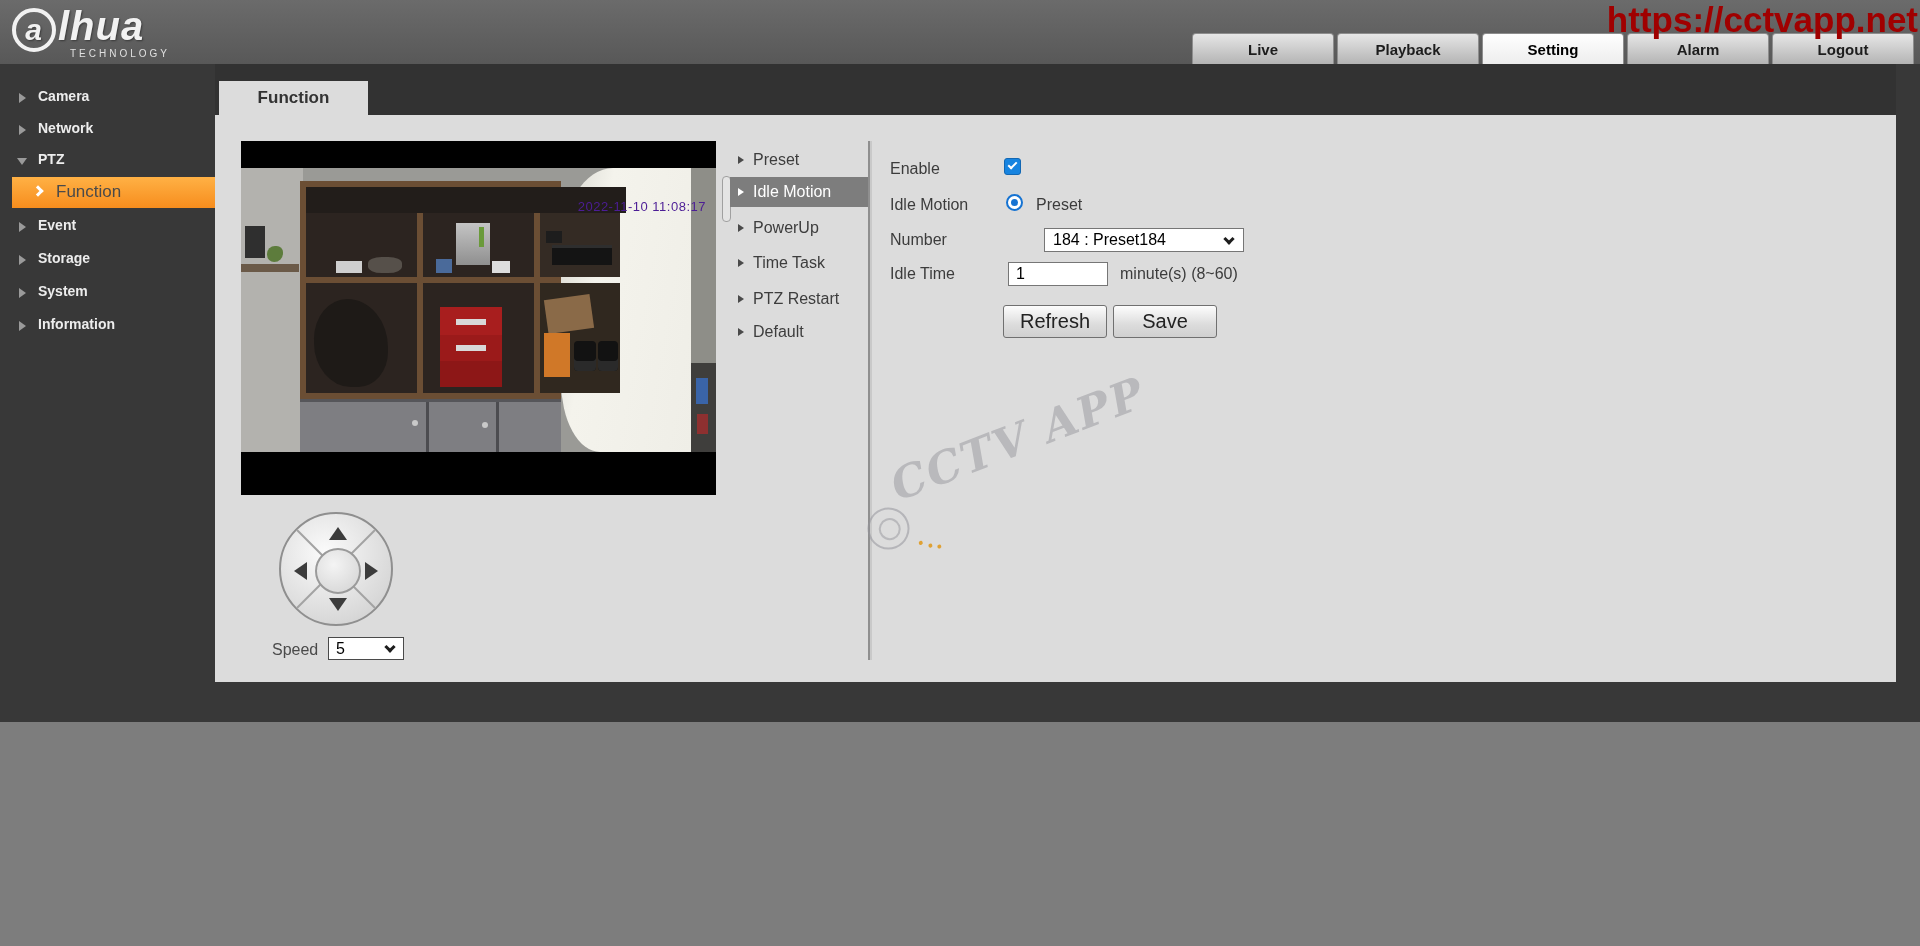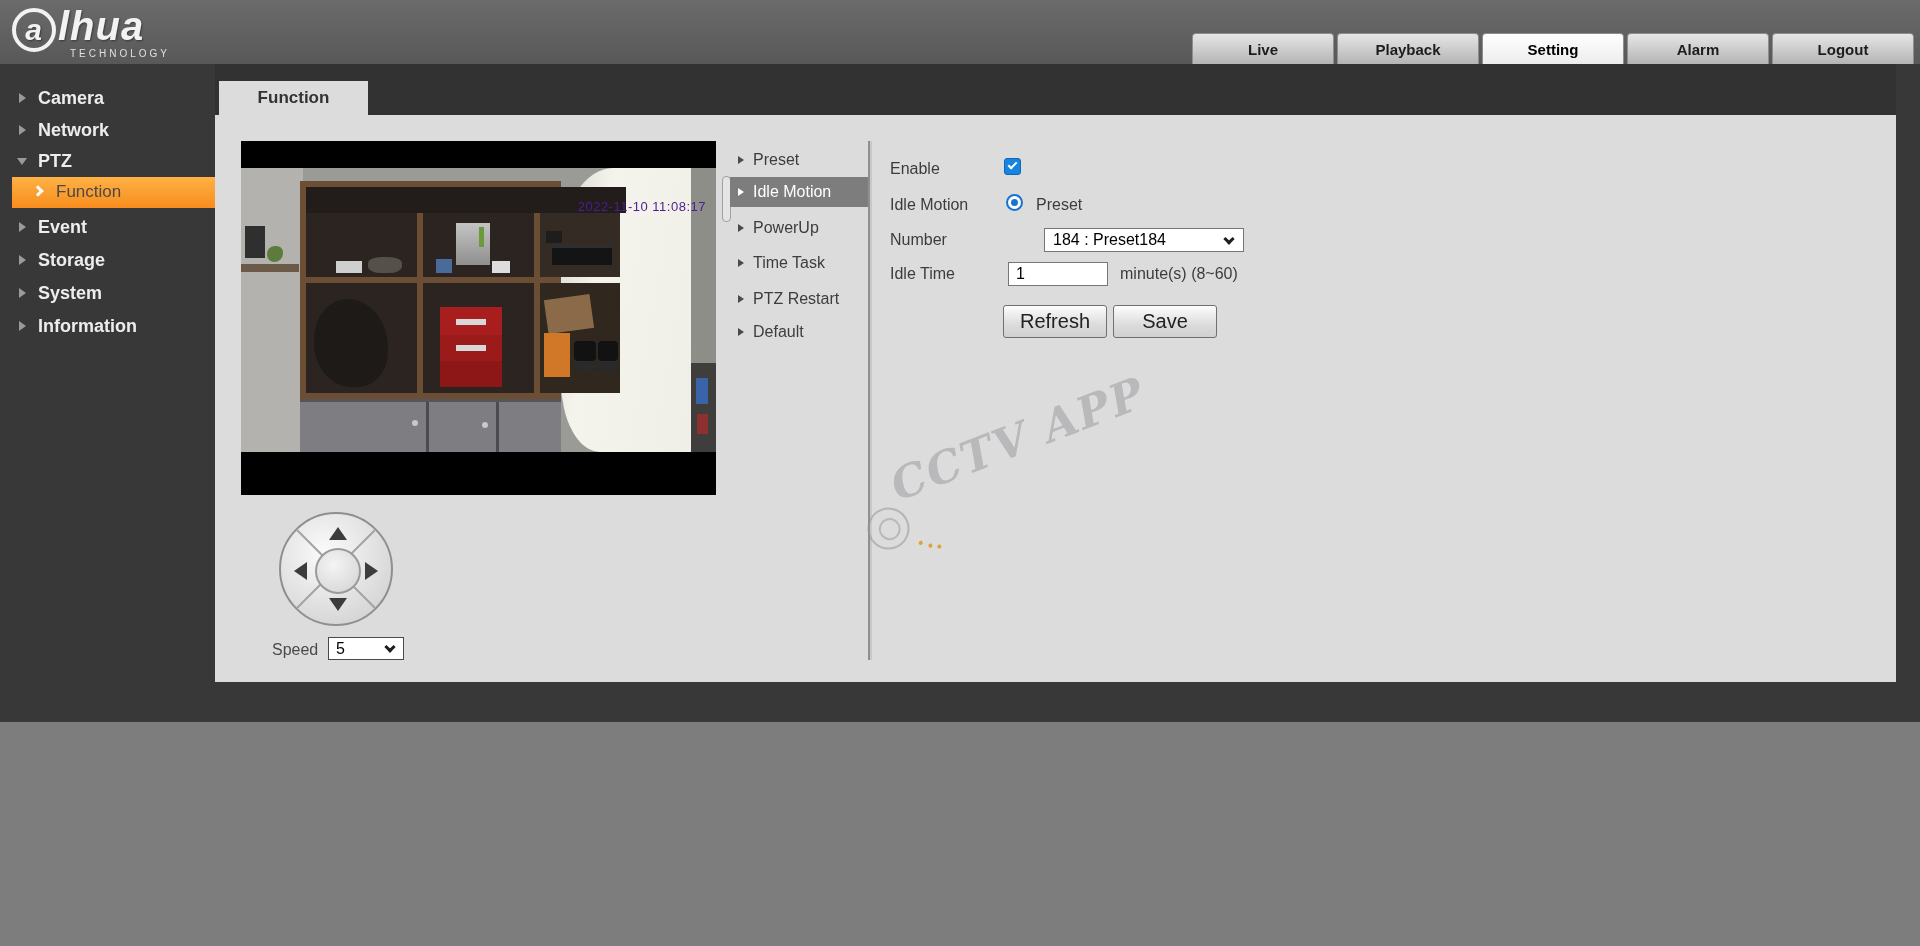--- a/index.html
+++ b/index.html
@@ -28,21 +28,21 @@
   
   .dark-wrap { position:absolute; left:0; top:64px; width:1920px; height:658px; background:#383838; }
   .bottom-area { position:absolute; left:0; top:722px; width:1920px; height:224px; background:#7d7d7d; }
   .tab-strip { position:absolute; left:215px; top:64px; width:1681px; height:51px; background:#323232; }
   .panel { position:absolute; left:215px; top:115px; width:1681px; height:567px; background:#dcdcdc; }
   .function-tab { position:absolute; left:219px; top:81px; width:149px; height:34px; background:#dcdcdc;
                   color:#333; font-size:17px; font-weight:bold; display:flex; align-items:center;
                   justify-content:center; z-index:2; }
 
   
-  .side-item { position:absolute; left:0; width:215px; height:24px; color:#ededed; font-size:18px;
+  .side-item { position:absolute; left:0; width:215px; height:24px; color:#ededed; font-size:14px;
                font-weight:bold; cursor:pointer; }
   .side-item .lbl { position:absolute; left:38px; top:2px; }
   .tri-right { position:absolute; left:19px; top:7px; width:0; height:0;
                border-left:7px solid #9a9a9a; border-top:5px solid transparent; border-bottom:5px solid transparent; }
   .tri-down  { position:absolute; left:17px; top:9px; width:0; height:0;
                border-top:7px solid #9a9a9a; border-left:5px solid transparent; border-right:5px solid transparent; }
   .side-func { position:absolute; left:12px; top:177px; width:203px; height:31px;
                background:linear-gradient(#ffb145,#f78d1d); cursor:pointer; }
   .side-func .chev { position:absolute; left:22px; top:10px; width:8px; height:8px;
                      border-right:3px solid #ffffff; border-top:3px solid #ffffff; transform:rotate(45deg); }
@@ -162,20 +162,21 @@
       <div class="logo-sub">TECHNOLOGY</div>
     </div>
     <div class="nav-tabs">
       <div class="nav-tab">Live</div>
       <div class="nav-tab">Playback</div>
       <div class="nav-tab active">Setting</div>
       <div class="nav-tab">Alarm</div>
       <div class="nav-tab">Logout</div>
     </div>
   </div>
+  <div class="url-watermark">https://cctvapp.net</div>
 
   <div class="side-item" style="top:86px">
     <span class="tri-right"></span>
     <span class="lbl">Camera</span>
   </div>
   <div class="side-item" style="top:118px">
     <span class="tri-right"></span>
     <span class="lbl">Network</span>
   </div>
   <div class="side-item" style="top:149px">

